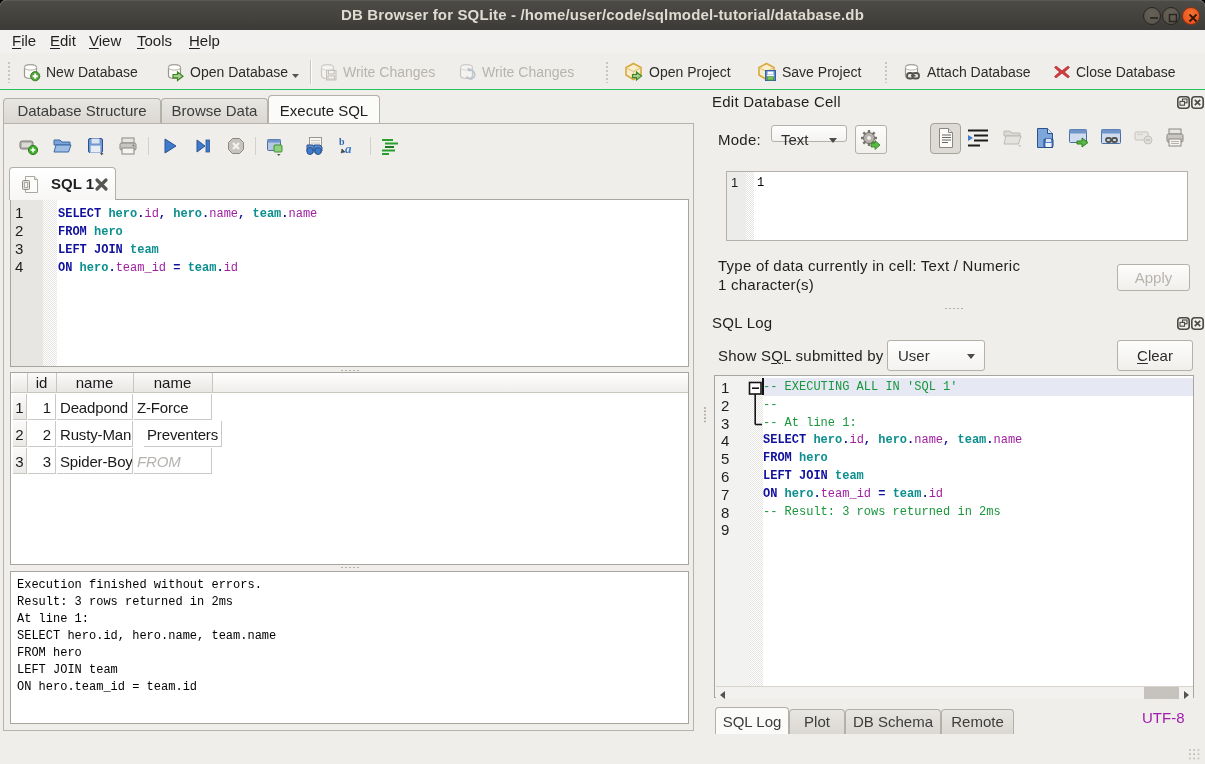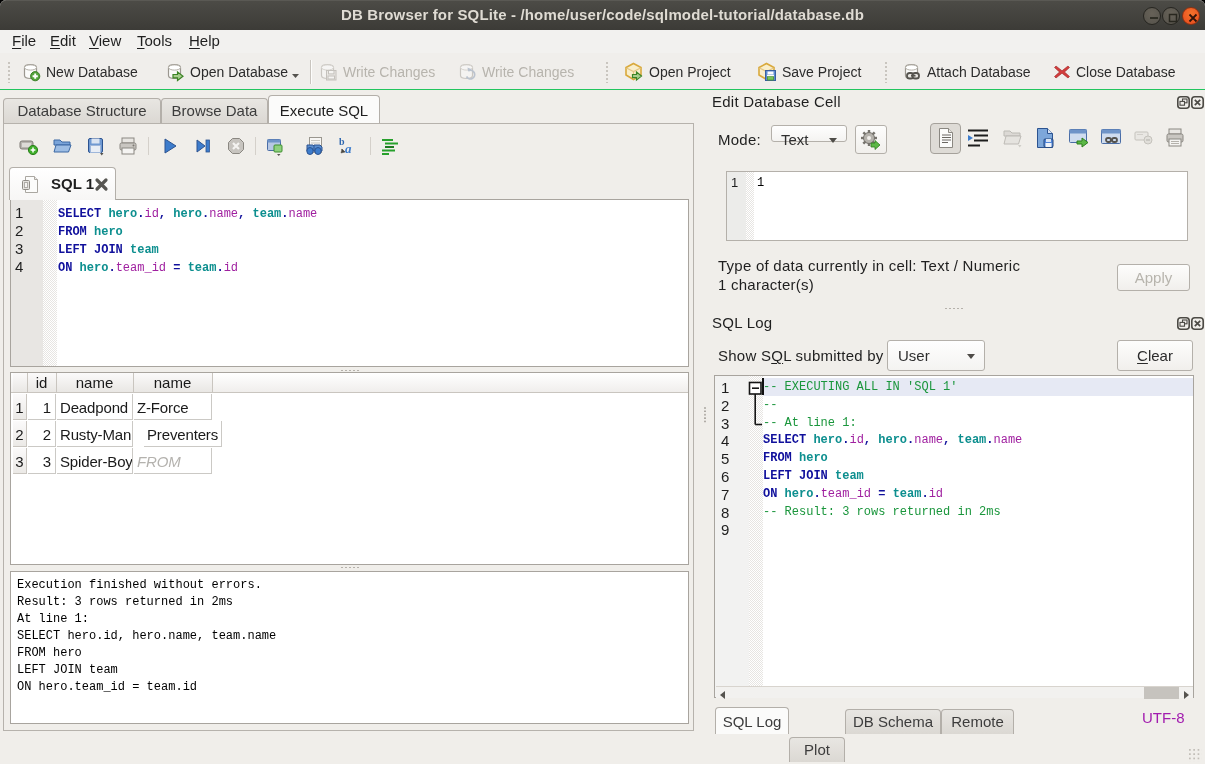--- a/index.html
+++ b/index.html
@@ -464,20 +464,20 @@
             <path d="M9 2 L4 6 L9 10 Z" fill="#55534e"></path>
           </svg></div>
       <div class="abs" style="right:0; top:0; width:14px; height:12px;"><svg width="14" height="12">
             <path d="M5 2 L10 6 L5 10 Z" fill="#55534e"></path>
           </svg></div>
       <div class="abs" style="left:428px; top:0px; width:35px; height:12px; background:#c6c3be;"></div>
     </div>
   </div>
 
   <div class="btab active" style="left:715px; width:74px;">SQL Log</div>
-  <div class="btab" style="left:789px; width:56px;margin-top:28px;">Plot</div>
+  <div class="btab" style="left:789px; width:56px;">Plot</div>
   <div class="btab" style="left:845px; width:96px;">DB Schema</div>
   <div class="btab" style="left:941px; width:73px;">Remote</div>
 
   <div class="abs" style="left:1142px; top:709px; font-size:15px; color:#a21caf;">UTF-8</div>
   <div class="abs" style="left:1189px; top:749px; width:13px; height:13px; background-image:radial-gradient(circle at 1px 1px, #c2beb8 0.8px, transparent 1px); background-size:4.3px 4.3px;"></div>
   <div class="abs" style="left:704px; top:407px; width:2px; height:17px; background-image:radial-gradient(circle at 1px 1px, #a8a49e 0.7px, transparent 0.9px); background-size:2px 3.4px;"></div>
 </div>
 
 </body></html>

